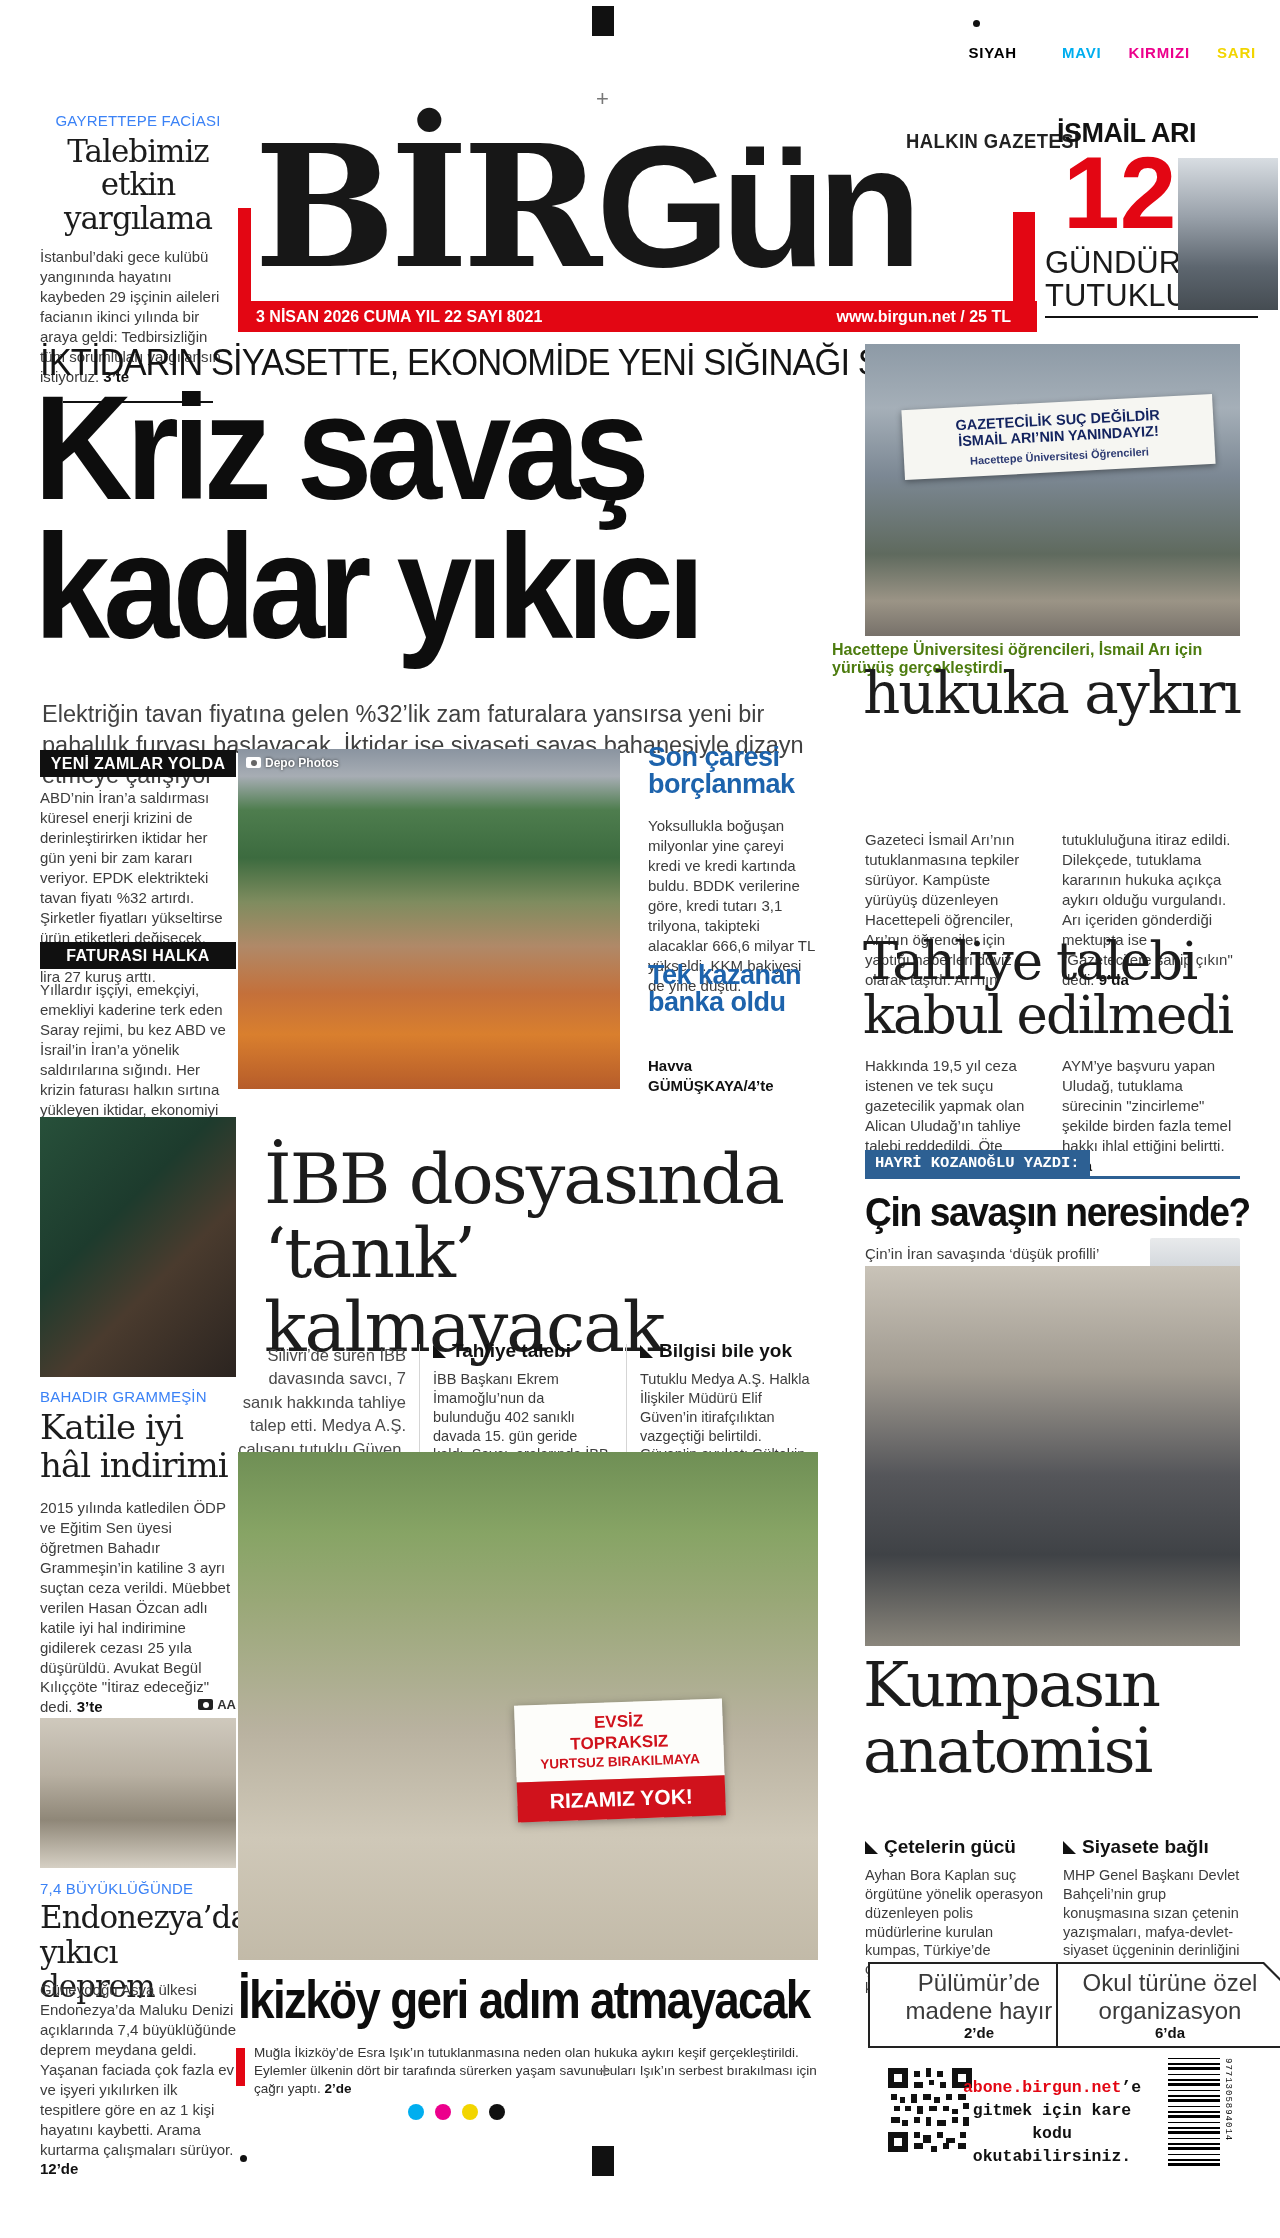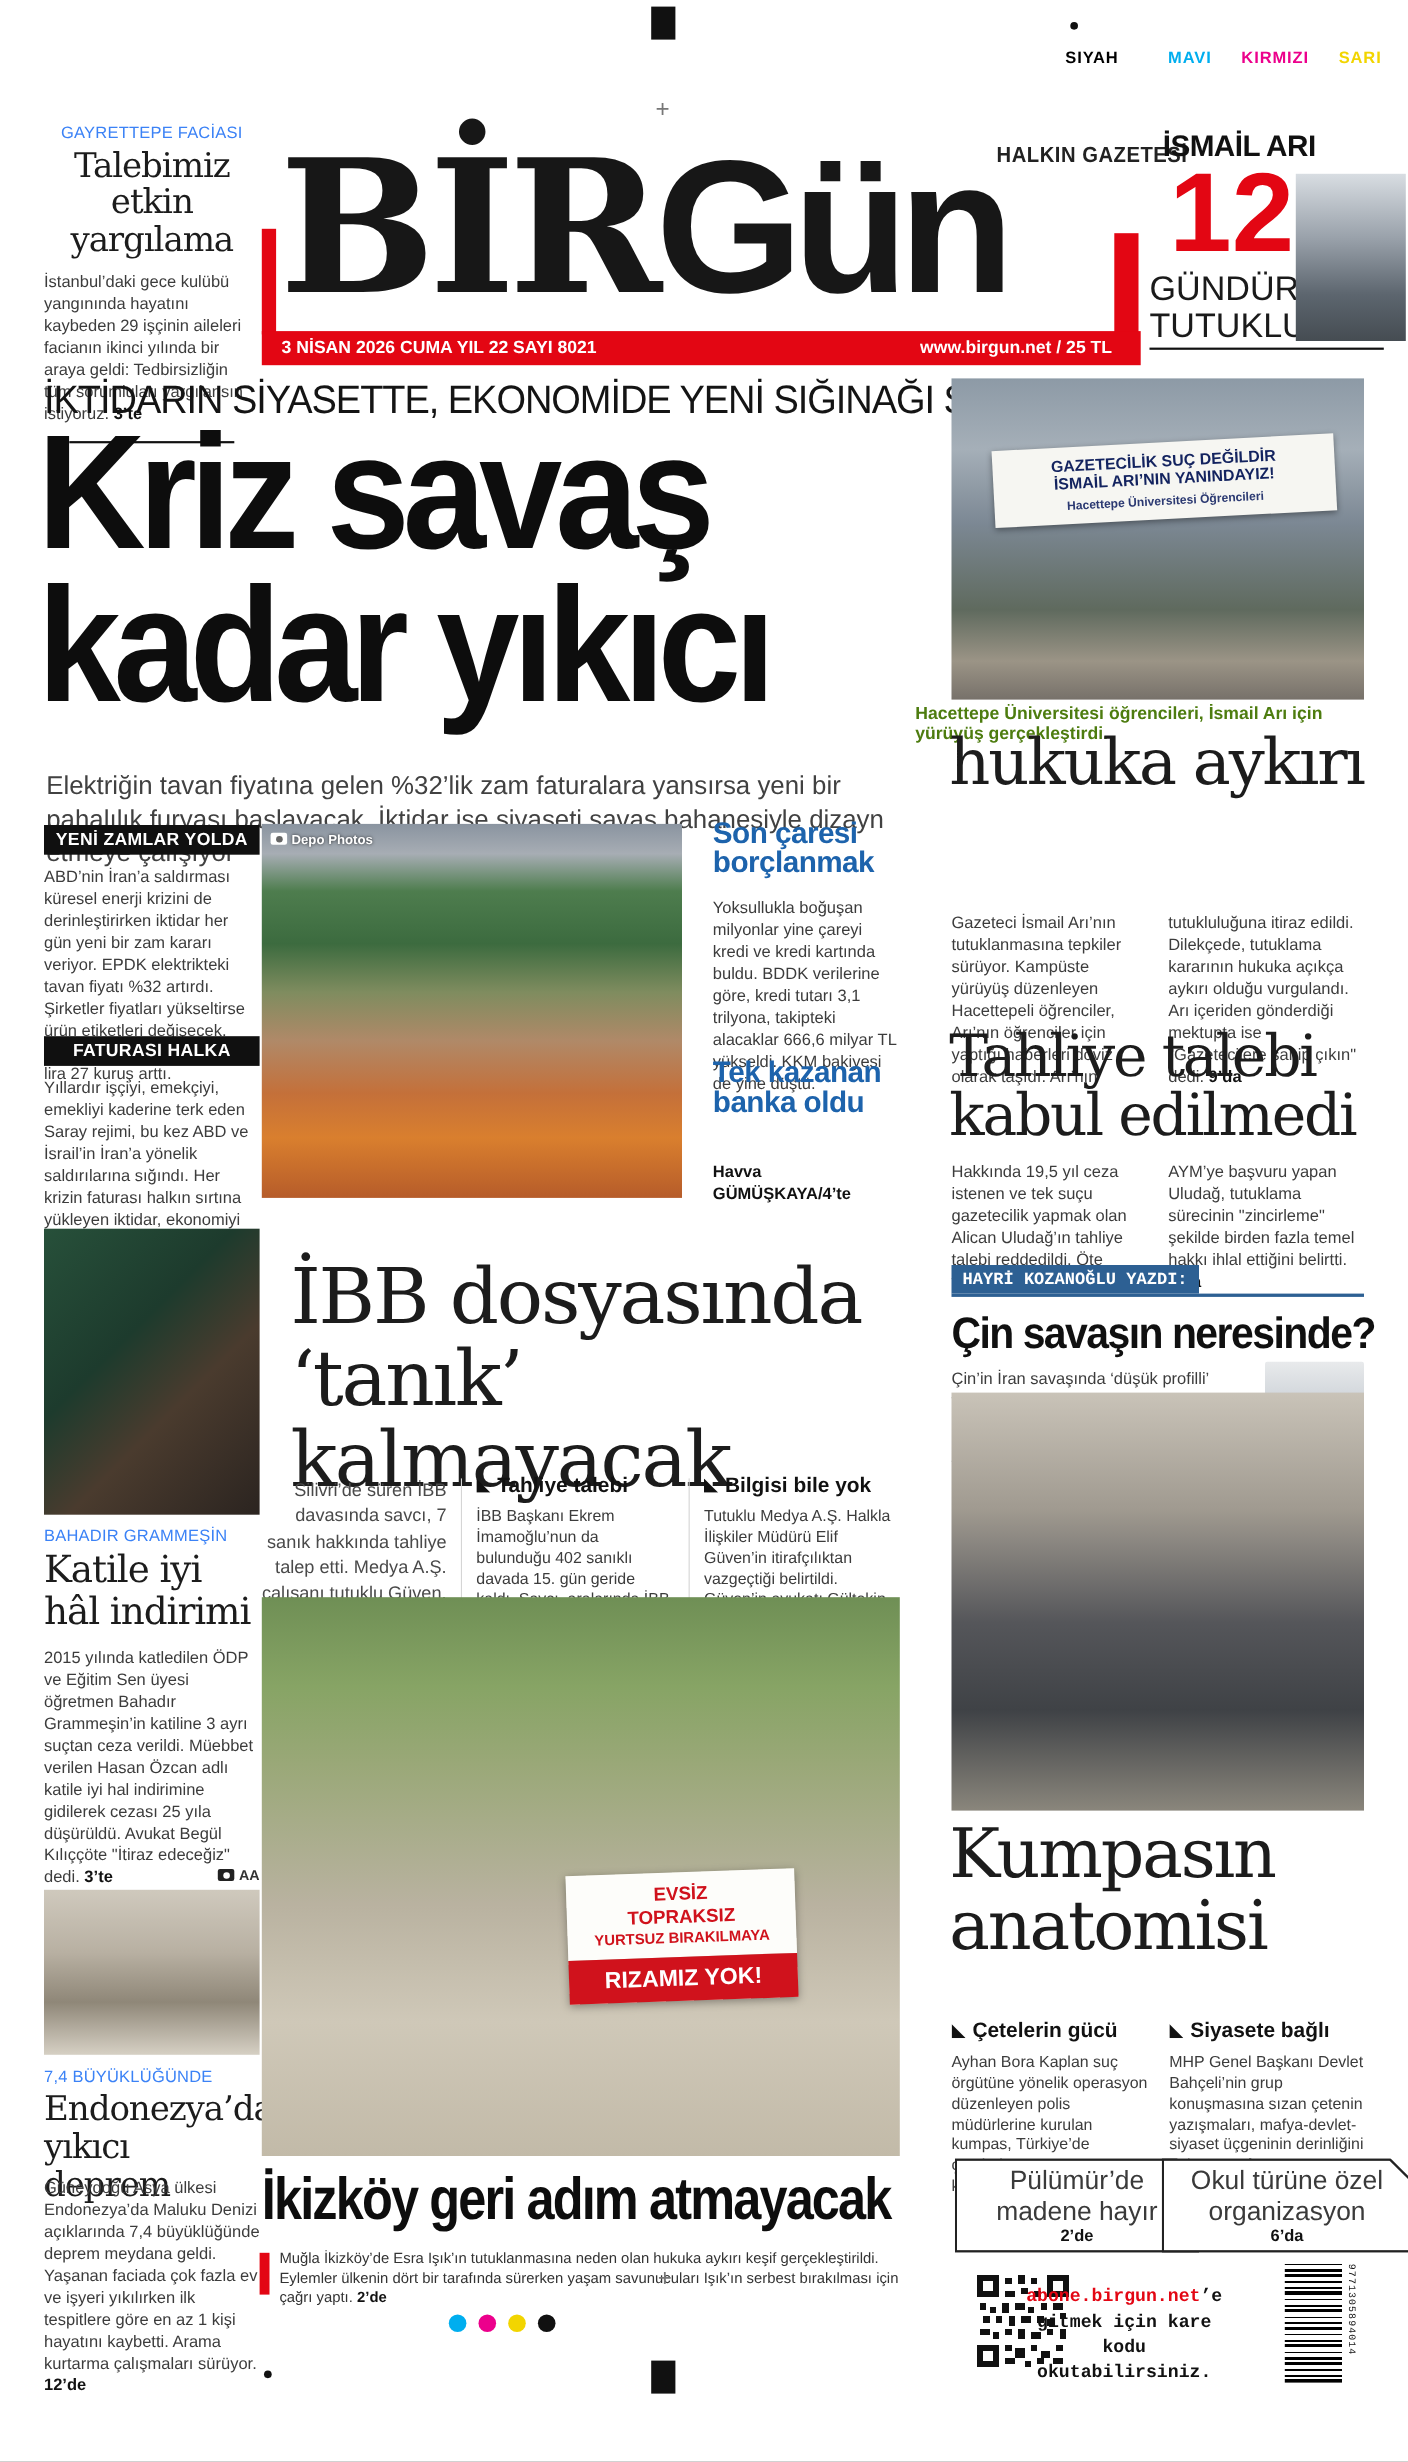--- a/index.html
+++ b/index.html
@@ -258,21 +258,21 @@
         <rect x="12" y="23" width="3" height="3"></rect>
         <rect x="17" y="22" width="2" height="2"></rect>
       <rect x="20" y="24" width="3" height="2"></rect>
         <rect x="25" y="22" width="2" height="2"></rect>
       <rect x="9" y="26" width="3" height="2"></rect>
         <rect x="15" y="27" width="2" height="2"></rect>
         <rect x="19" y="26" width="2" height="2"></rect>
         <rect x="24" y="26" width="3" height="2"></rect>
     </g>
   </svg>
-  <div class="abs" style="left:932px;top:2076px;width:180px;text-align:center;font-family:'Liberation Mono',monospace;font-weight:bold;font-size:16.5px;line-height:1.4;color:#111;">
+  <div class="abs" style="left:962px;top:2076px;width:180px;text-align:center;font-family:'Liberation Mono',monospace;font-weight:bold;font-size:16.5px;line-height:1.4;color:#111;">
     <div><span style="color:#e30613;">abone.birgun.net</span><span>’e</span></div>
     <div>gitmek için kare kodu</div>
     <div>okutabilirsiniz.</div>
   </div>
   <div class="abs" style="left:1168px;top:2058px;width:72px;height:108px;background:#fff;display:flex;">
     <div style="width:52px;height:100%;background:repeating-linear-gradient(0deg,#000 0 3px,#fff 3px 5px,#000 5px 7px,#fff 7px 11px,#000 11px 12px,#fff 12px 16px);"></div>
     <div style="writing-mode:vertical-rl;font-size:9px;font-family:'Liberation Mono',monospace;color:#111;padding-left:3px;letter-spacing:1px;">9771305894014</div>
   </div>
 
   <div class="abs" style="left:598px;top:2058px;font-size:22px;color:#777;">+</div>

